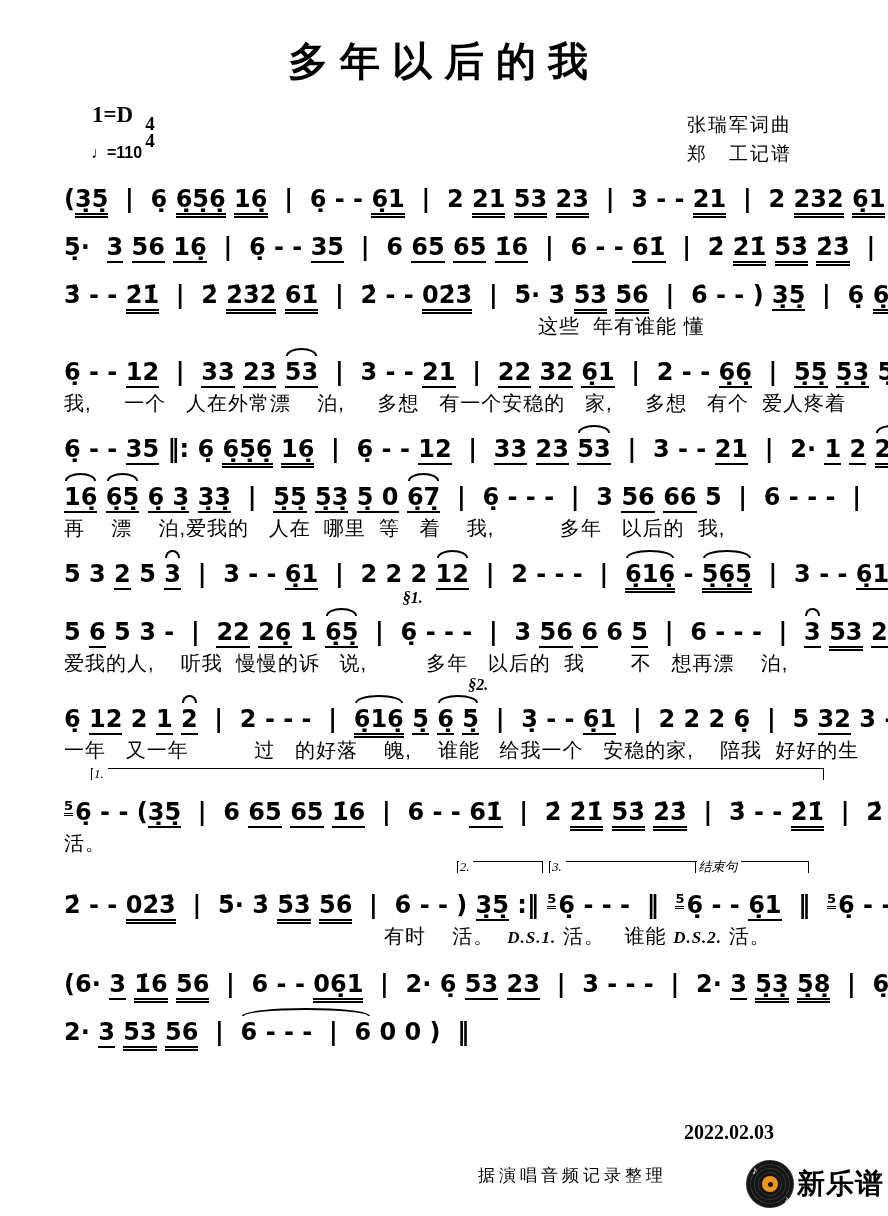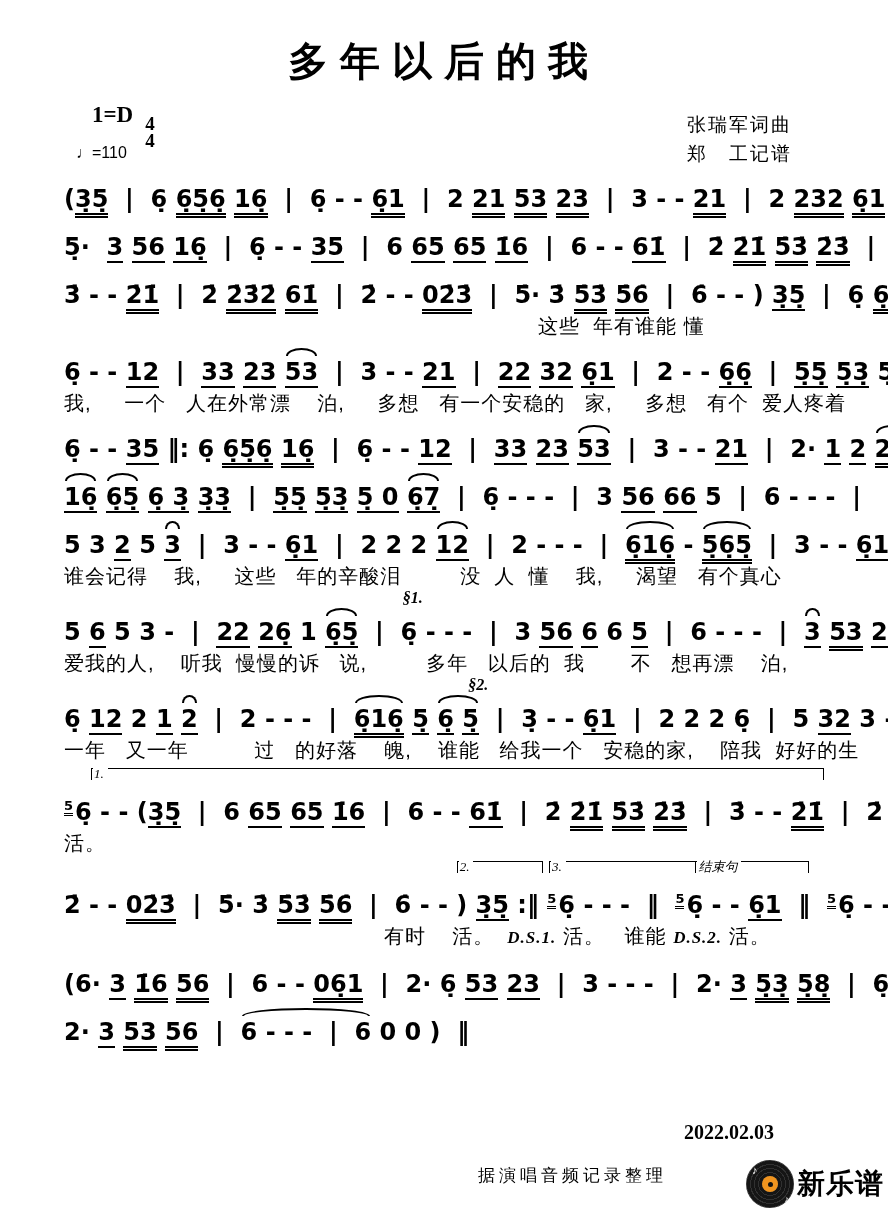--- a/index.html
+++ b/index.html
@@ -9,21 +9,21 @@
 
   .title{position:absolute;top:34px;left:0;width:100%;text-align:center;
          font-family:"DejaVu Sans",sans-serif;font-weight:900;font-size:40px;
          letter-spacing:12px;}
   .subtitle{position:absolute;top:96px;left:0;width:100%;text-align:center;
             font-size:21px;letter-spacing:4px;}
   .key-row{position:absolute;left:92px;top:102px;font-family:"Liberation Serif",serif;
            font-weight:bold;font-size:23px;}
   .meter{display:inline-flex;flex-direction:column;align-items:center;line-height:.9;
          font-size:19px;margin-left:12px;vertical-align:-8px;font-weight:bold;}
-  .tempo{position:absolute;left:76px;top:144px;font-size:16px;font-weight:normal;}
+  .tempo{position:absolute;left:91px;top:144px;font-size:16px;font-weight:bold;}
   .credits{position:absolute;right:96px;top:110px;font-size:19px;line-height:1.55;
            letter-spacing:2px;text-align:left;}
 
   .systems{position:absolute;left:64px;right:54px;top:176px;}
   .system{position:relative;margin-bottom:10px;}
   .system.has-top{margin-top:20px;}
   .notation{font-family:"DejaVu Sans",sans-serif;font-weight:bold;font-size:24px;
             line-height:30px;padding-top:8px;white-space:pre;}
   .lyrics{font-size:20px;line-height:26px;margin-top:3px;white-space:pre;letter-spacing:1px;}
 
@@ -89,24 +89,24 @@
       </div>
       <div class="system">
         <div class="notation">6̣ - - <span class="u1">12</span>  |  <span class="u1">33</span> <span class="u1">23</span> <span class="slur"><span class="u1">53</span></span>  |  3 - - <span class="u1">21</span>  |  <span class="u1">22</span> <span class="u1">32</span> <span class="u1">6̣1</span>  |  2 - - <span class="u1">6̣6̣</span>  |  <span class="u1">5̣5̣</span> <span class="u1">5̣3̣</span> 5̣   |</div>
         <div class="lyrics">我,     一个   人在外常漂    泊,     多想   有一个安稳的   家,     多想   有个  爱人疼着</div>
       </div>
       <div class="system">
         <div class="notation">6̣ - - <span class="u1">35</span> ‖: 6̣ <span class="u2">6̣5̣6̣</span> <span class="u2">16̣</span>  |  6̣ - - <span class="u1">12</span>  |  <span class="u1">33</span> <span class="u1">23</span> <span class="slur"><span class="u1">53</span></span>  |  3 - - <span class="u1">21</span>  |  2· <span class="u1">1</span> <span class="u1">2</span> <span class="slur"><span class="u2">23</span></span>  |</div>
       </div>
       <div class="system">
         <div class="notation"><span class="slur"><span class="u1">16̣</span></span> <span class="slur"><span class="u1">6̣5̣</span></span> <span class="u1">6̣ 3̣</span> <span class="u1">3̣3̣</span>  |  <span class="u1">5̣5̣</span> <span class="u1">5̣3̣</span> <span class="u1">5̣ 0</span> <span class="slur"><span class="u1">6̣7̣</span></span>  |  6̣ - - -  |  3 <span class="u1">56</span> <span class="u1">66</span> 5  |  6 - - -  |</div>
+        <div class="lyrics">再    漂    泊,爱我的   人在  哪里  等   着    我,          多年   以后的  我,</div>
       </div>
       <div class="system">
         <div class="notation">5 3 <span class="u1">2</span> 5 <span class="slur"><span class="u1">3</span></span>  |  3 - - <span class="u1">6̣1</span>  |  2 2 2 <span class="slur"><span class="u1">12</span></span>  |  2 - - -  |  <span class="slur"><span class="u2">6̣16̣</span></span> - <span class="slur"><span class="u2">5̣6̣5̣</span></span>  |  3 - - <span class="u1">6̣1</span>  |  2 2 2 6̣  |</div>
-        <div class="lyrics">谁会记得    我,     这些   年的辛酸泪         没  人  懂    我,     渴望   有个真心</div>
       </div>
       <div class="system has-top">
         <span class="segno" style="left: 44%;">§1.</span>
         <div class="notation">5 <span class="u1">6</span> 5 3 -  |  <span class="u1">22</span> <span class="u1">26̣</span> 1 <span class="slur"><span class="u1">6̣5̣</span></span>  |  6̣ - - -  |  3 <span class="u1">56</span> <span class="u1">6</span> 6 <span class="u1">5</span>  |  6 - - -  |  <span class="slur"><span class="u1">3</span></span> <span class="u2">53</span> <span class="u1">2</span> 5   |  3 - - -  |</div>
         <div class="lyrics">爱我的人,    听我  慢慢的诉   说,         多年   以后的  我       不   想再漂    泊,</div>
       </div>
       <div class="system has-top">
         <span class="segno" style="left: 52.5%;">§2.</span>
         <div class="notation">6̣ <span class="u1">12</span> 2 <span class="u1">1</span> <span class="slur"><span class="u1">2</span></span>  |  2 - - -  |  <span class="slur"><span class="u2">6̣16̣</span></span> <span class="u1">5̣</span> <span class="slur"><span class="u1">6̣</span> <span class="u1">5̣</span></span>  |  3̣ - - <span class="u1">6̣1</span>  |  2 2 2 6̣  |  5 <span class="u1">32</span> 3 -  |    1   |</div>
         <div class="lyrics">一年   又一年          过   的好落    魄,    谁能   给我一个   安稳的家,    陪我  好好的生</div>

